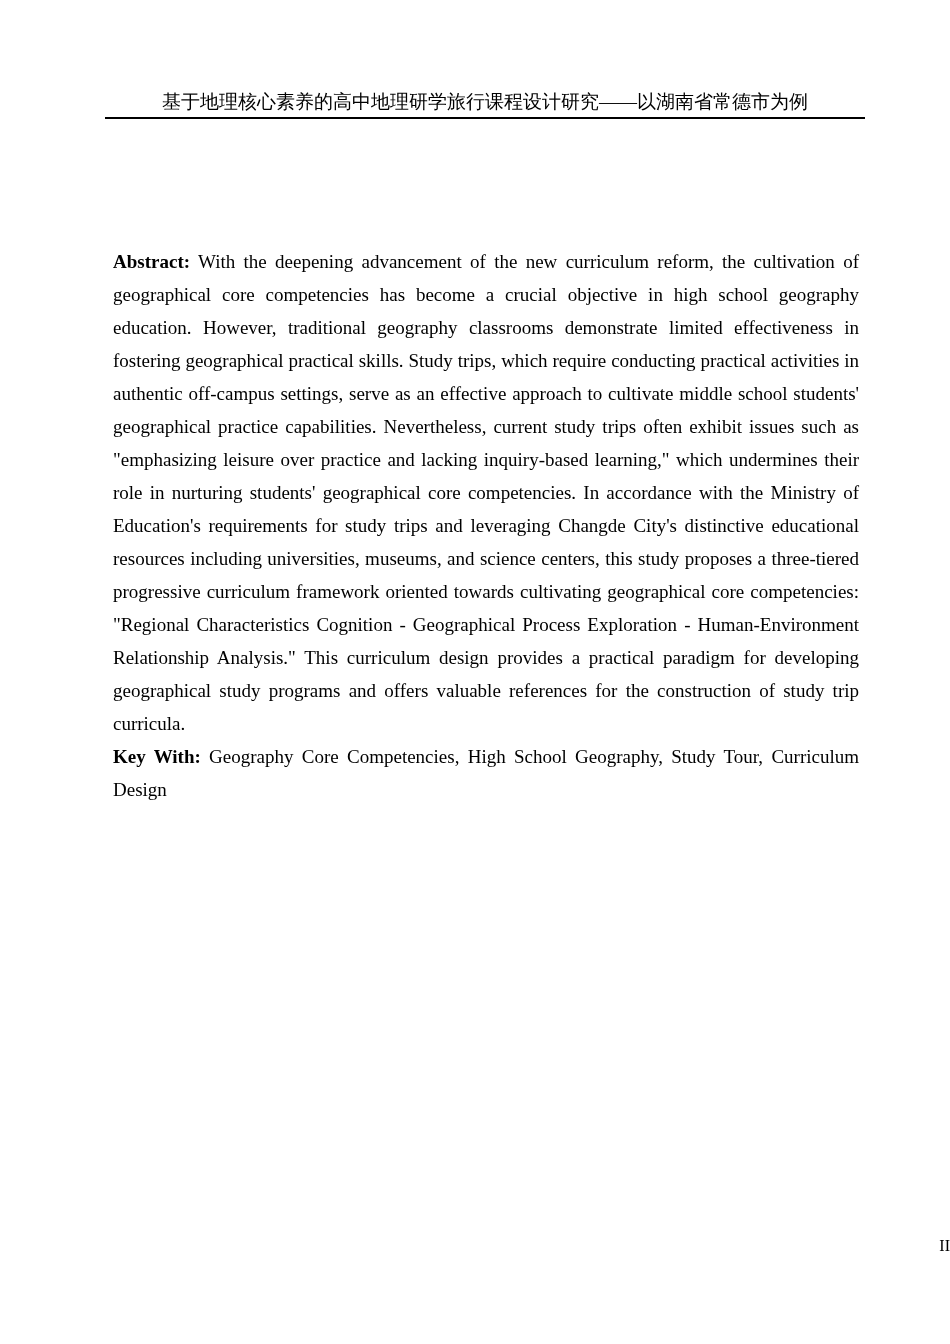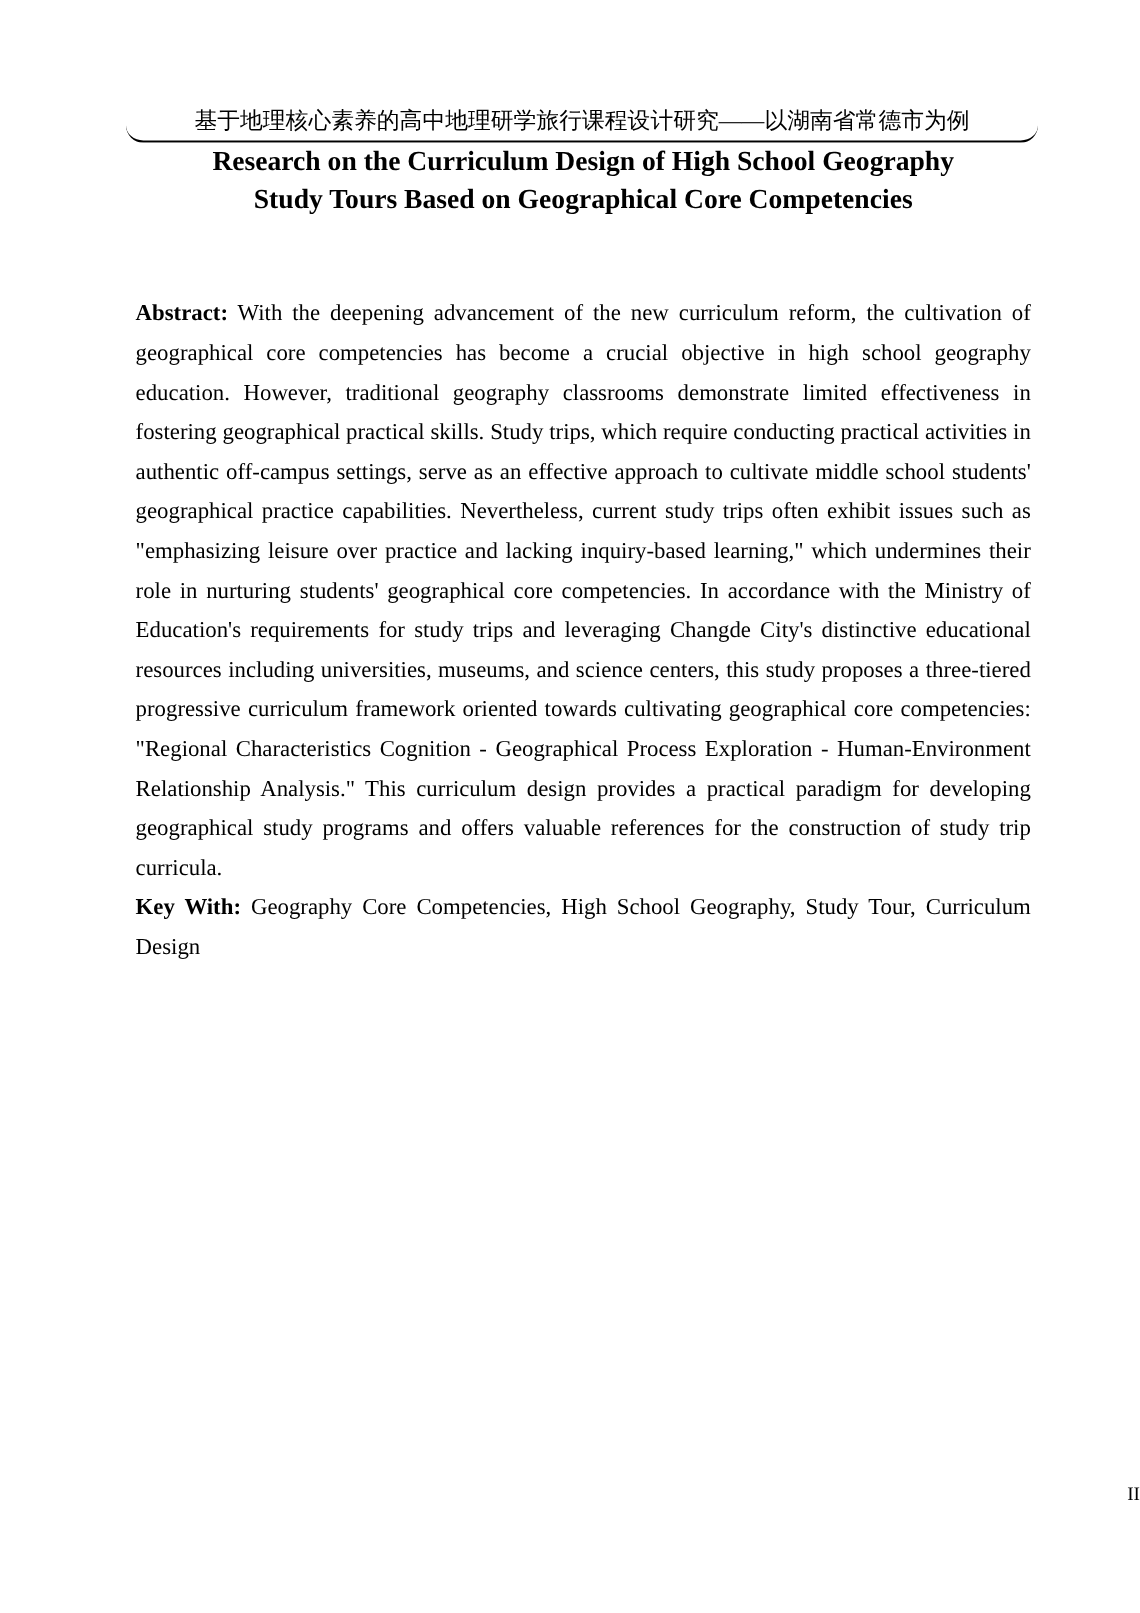--- a/index.html
+++ b/index.html
@@ -1,15 +1,15 @@
 <!DOCTYPE html>
 <html><head>
 <meta charset="utf-8">
 <style>
-  * { margin: 0; padding: 0; box-sizing: border-box; border-radius: 30px; }
+  * { margin: 0; padding: 0; box-sizing: border-box; }
   html, body { background: #ffffff; }
   .page {
     position: relative;
     width: 950px;
     height: 1344px;
     margin: 0 auto;
     background: #ffffff;
     color: #000000;
     font-family: "Liberation Serif", "DejaVu Serif", serif;
     overflow: hidden;
@@ -66,24 +66,20 @@
     line-height: 20px;
   }
 </style>
 </head>
 <body>
 
 <div class="page">
 
   <div class="running-header">基于地理核心素养的高中地理研学旅行课程设计研究——以湖南省常德市为例</div>
 
-  <div class="title-block">
-    <div>Research on the Curriculum Design of High School Geography</div>
-    <div>Study Tours Based on Geographical Core Competencies</div>
-  </div>
 
 
   <div class="body-block">
     <p><span class="para-label">Abstract:</span><span> With the deepening advancement of the new curriculum reform, the cultivation of geographical core competencies has become a crucial objective in high school geography education. However, traditional geography classrooms demonstrate limited effectiveness in fostering geographical practical skills. Study trips, which require conducting practical activities in authentic off-campus settings, serve as an effective approach to cultivate middle school students' geographical practice capabilities. Nevertheless, current study trips often exhibit issues such as "emphasizing leisure over practice and lacking inquiry-based learning," which undermines their role in nurturing students' geographical core competencies. In accordance with the Ministry of Education's requirements for study trips and leveraging Changde City's distinctive educational resources including universities, museums, and science centers, this study proposes a three-tiered progressive curriculum framework oriented towards cultivating geographical core competencies: "Regional Characteristics Cognition - Geographical Process Exploration - Human-Environment Relationship Analysis." This curriculum design provides a practical paradigm for developing geographical study programs and offers valuable references for the construction of study trip curricula.</span></p>
     <p><span class="para-label">Key With:</span><span> Geography Core Competencies, High School Geography, Study Tour, Curriculum Design</span></p>
   </div>
 
   <div class="footer-pagenum">II</div>
 
 </div>

